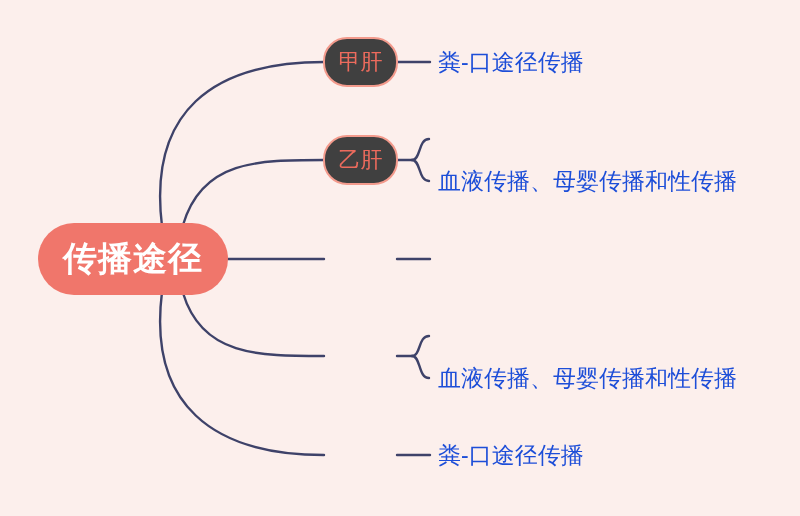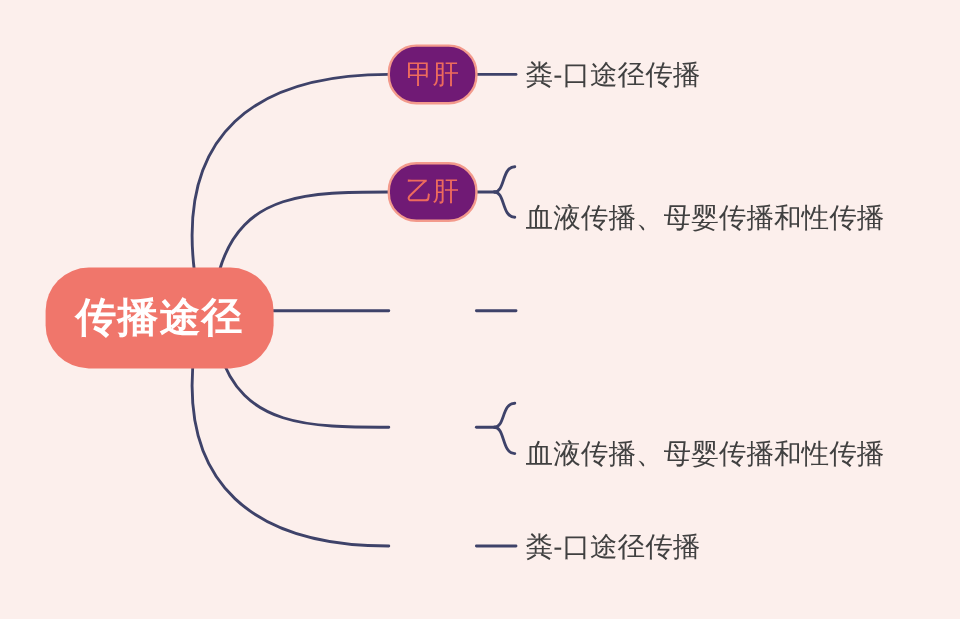--- a/index.html
+++ b/index.html
@@ -32,44 +32,44 @@
     display: flex;
     align-items: center;
     justify-content: center;
     box-sizing: border-box;
     white-space: nowrap;
   }
   .root {
     left: 38px;
     top: 223px;
     width: 190px;
-    height: 84px;
+    height: 72px;
     background: #F0766B;
     border-radius: 36px;
     color: #FFFFFF;
     font-size: 34px;
     font-weight: bold;
     letter-spacing: 1px;
   }
   .branch {
     left: 323px;
     width: 75px;
     height: 50px;
-    background: #701a75;
+    background: #404040;
     border: 2px solid #F39A8C;
     border-radius: 24px;
     color: #ED6B5D;
     font-size: 22px;
   }
   .leaf {
     position: absolute;
     left: 438px;
     height: 30px;
     line-height: 30px;
-    color: #404040;
+    color: #1d4ed8;
     font-size: 23px;
     white-space: nowrap;
   }
 </style>
 </head>
 <body>
 
 <div class="canvas">
 
   <svg class="links" viewBox="0 0 800 516" aria-hidden="true">

